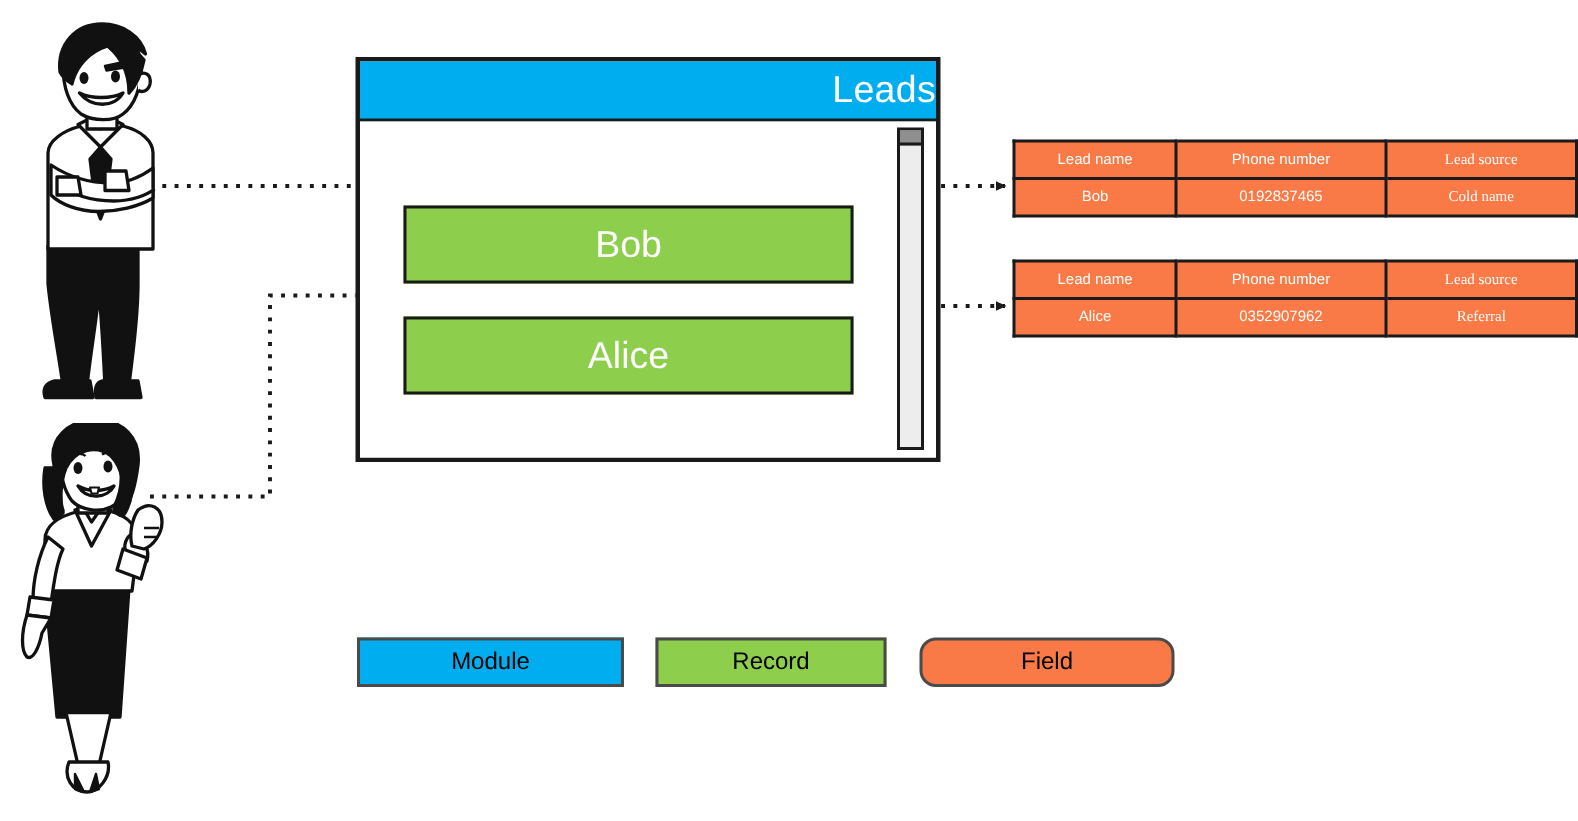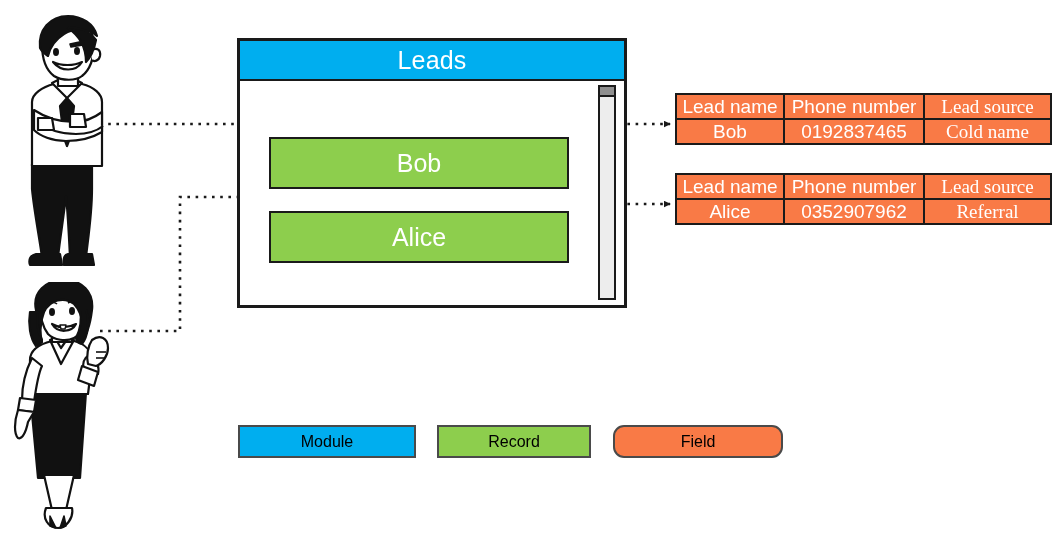--- a/index.html
+++ b/index.html
@@ -33,21 +33,21 @@
     position: absolute;
     left: 0;
     top: 0;
     width: 100%;
     height: 40px;
     background: #00AEEF;
     border-bottom: 2px solid #1a1a1a;
     box-sizing: border-box;
     display: flex;
     align-items: center;
-    justify-content: center;
+    justify-content: flex-end;
   }
   #module-title-text {
     color: #ffffff;
     font-size: 25px;
     letter-spacing: 0.2px;
     line-height: 1;
   }
   #module-body {
     position: absolute;
     left: 0;
@@ -107,21 +107,21 @@
     width: 357px;
     border-collapse: collapse;
     table-layout: fixed;
   }
   #field-table-bob   { top: 93px; }
   #field-table-alice { top: 173px; }
   .field-table td {
     background: #F97A46;
     border: 2px solid #1a1a1a;
     color: #ffffff;
-    font-size: 19px;
+    font-size: 10px;
     text-align: center;
     height: 23px;
     padding: 0 2px;
     line-height: 1;
   }
   .col-name   { width: 102px; }
   .col-phone  { width: 134px; }
   .col-source { width: 121px; font-family: Liberation Serif, serif; }
 
   

